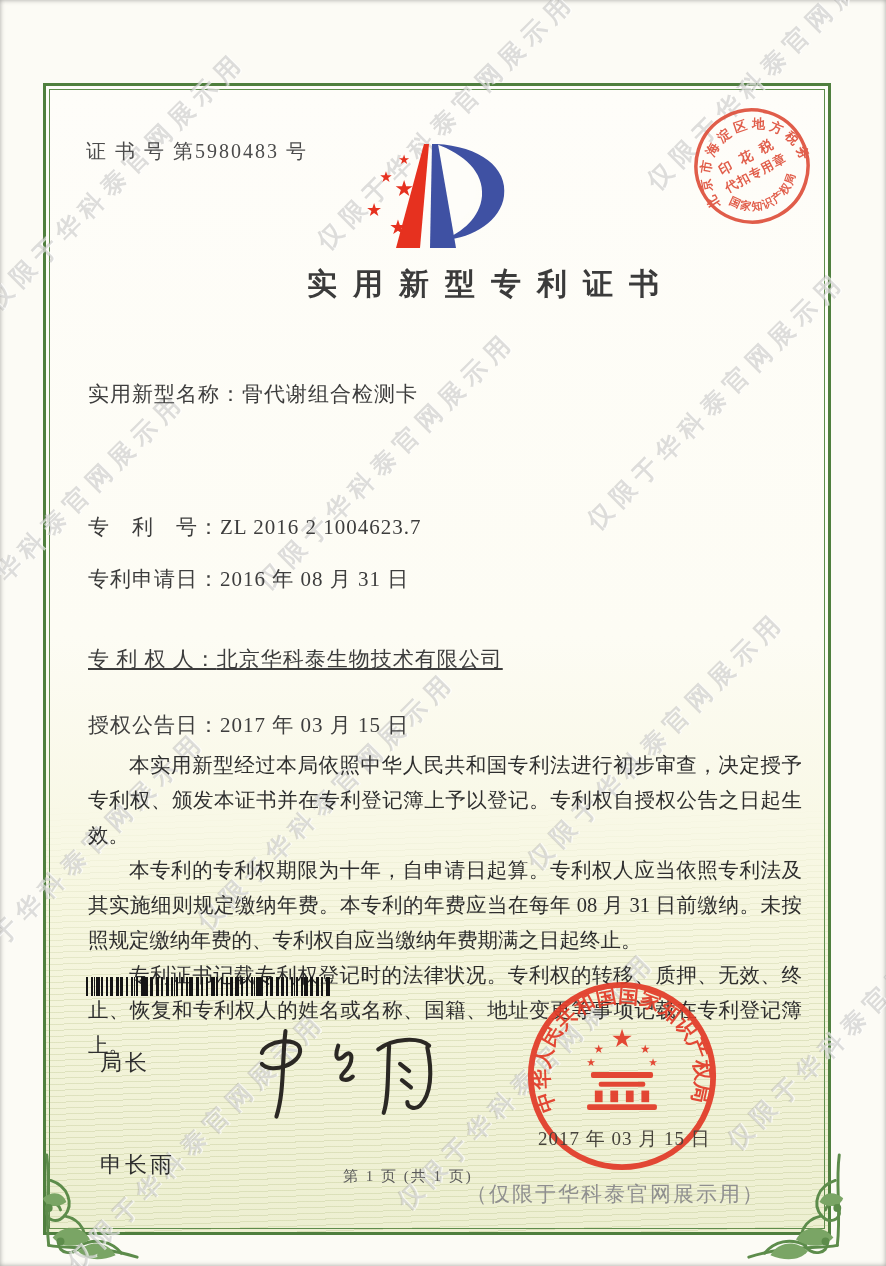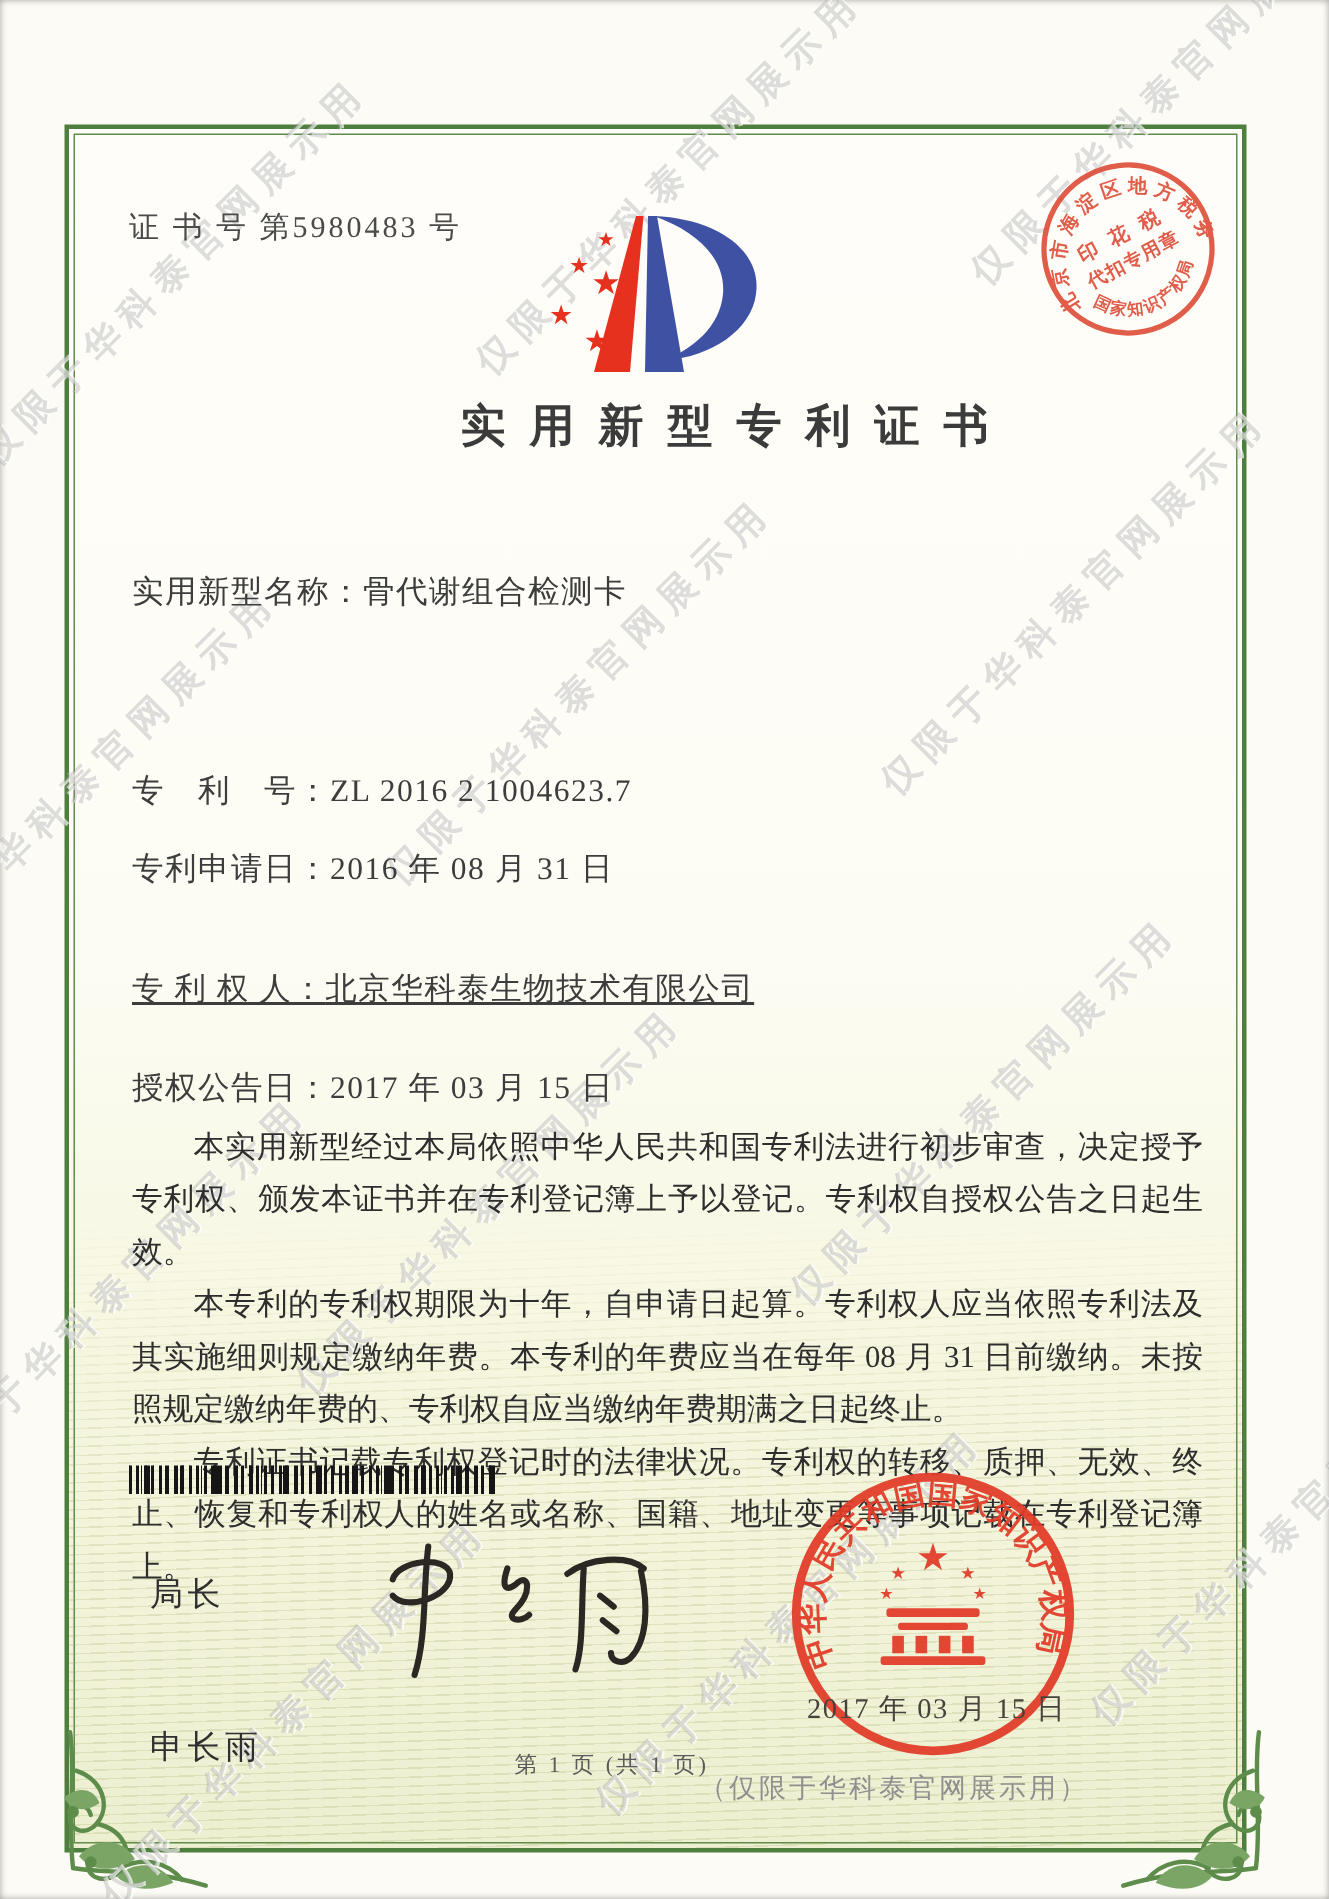--- a/index.html
+++ b/index.html
@@ -74,21 +74,21 @@
   .officer-title{left:100px;top:1048px;font-size:22px;color:#2f2f2f;
     font-family:"Liberation Sans","DejaVu Sans",sans-serif;letter-spacing:3px;}
   .officer-name{left:100px;top:1150px;font-size:22px;color:#2f2f2f;
     font-family:"Liberation Sans","DejaVu Sans",sans-serif;letter-spacing:3px;}
   .signature{left:238px;top:1022px;width:215px;height:100px;}
   .seal{left:525px;top:979px;width:194px;height:194px;opacity:.93;}
   .seal-date{left:538px;top:1126px;font-size:19px;color:#46433b;letter-spacing:1px;z-index:5;}
   .stamp{left:692px;top:106px;width:120px;height:120px;transform:rotate(-28deg);opacity:.88;}
   .footer-page{left:343px;top:1167px;font-size:15px;color:#5a5a5a;letter-spacing:2px;}
   .footer-notice{
-    left:466px;top:1180px;font-size:18px;color:#8f8f8f;letter-spacing:2px;
+    left:466px;top:1180px;font-size:21px;color:#8f8f8f;letter-spacing:2px;
     font-family:Liberation Mono, monospace;
   }
 </style>
 </head>
 <body>
 
 <div class="page">
 
   <div class="frame">
     <div class="frame-inner"></div>

